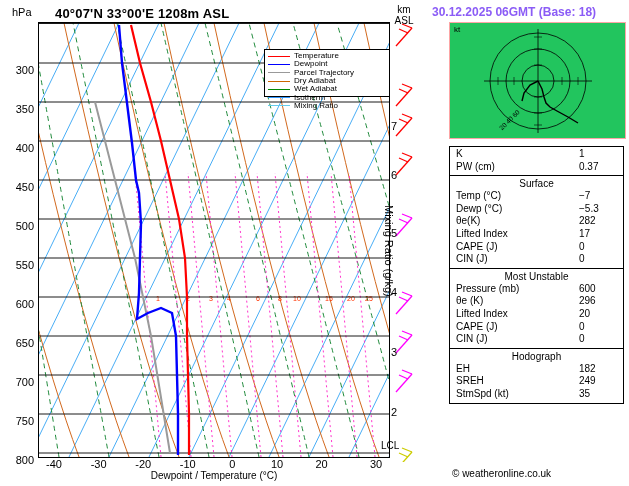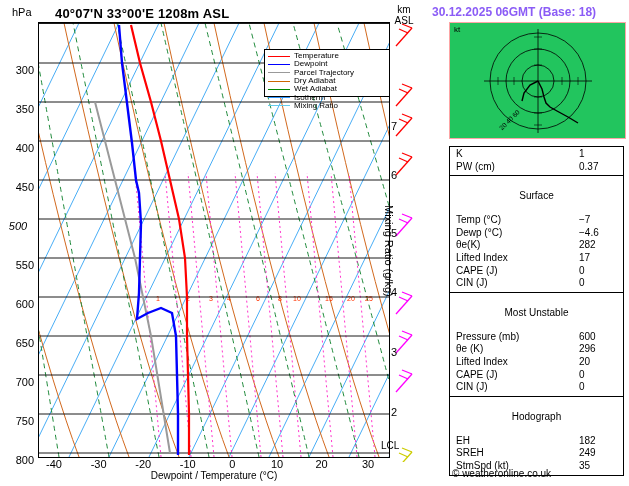--- a/index.html
+++ b/index.html
@@ -38,21 +38,21 @@
   .lcl{position:absolute;left:381px;top:440px;font-size:10px;color:#000;}
 
   
   .hodo{position:absolute;left:449px;top:22px;width:175px;height:115px;border:1px solid #fca5a5;background:#22c55e;overflow:hidden;text-align:center;}
   .hodo .kt{position:absolute;left:4px;top:2px;font-size:8px;color:#000;}
 
   
   .panel{position:absolute;left:449px;top:146px;width:175px;border:1px solid #000;background:#fff;box-sizing:border-box;font-size:10px;color:#000;}
   .panel .sect{border-bottom:1px solid #000;padding:1px 0 2px 0;}
   .panel .sect:last-child{border-bottom:none;}
-  .panel .hdr{text-align:center;font-size:10px;padding:13px 0;}
+  .panel .hdr{text-align:center;font-size:10px;padding:1px 0;}
   .panel .line{display:flex;justify-content:space-between;padding:0 6px;line-height:12.6px;}
   .panel .line .k{white-space:nowrap;}
   .panel .line .v{white-space:nowrap;min-width:38px;}
 
   .copyright{position:absolute;left:452px;top:468px;font-size:10px;color:#000;}
 </style>
 </head>
 <body>
 
 <div class="root">
@@ -296,21 +296,21 @@
     </div>
 
     <div class="sect">
       <div class="hdr">Surface</div>
       <div class="line">
           <span class="k">Temp (°C)</span>
           <span class="v">−7</span>
         </div>
       <div class="line">
           <span class="k">Dewp (°C)</span>
-          <span class="v">−4.6</span>
+          <span class="v">−5.3</span>
         </div>
       <div class="line">
           <span class="k">θe(K)</span>
           <span class="v">282</span>
         </div>
       <div class="line">
           <span class="k">Lifted Index</span>
           <span class="v">17</span>
         </div>
       <div class="line">
@@ -364,38 +364,38 @@
     </div>
   </div>
 
   <div class="copyright">© weatheronline.co.uk</div>
 
   <div id="ytickwrap">
       <div class="ytick" style="top: 22.5px; left: 2px; width: 32px; text-align: right; position: absolute;">300</div>
       <div class="ytick" style="top: 61.5px; left: 2px; width: 32px; text-align: right; position: absolute;">350</div>
       <div class="ytick" style="top: 100.5px; left: 2px; width: 32px; text-align: right; position: absolute;">400</div>
       <div class="ytick" style="top: 139.5px; left: 2px; width: 32px; text-align: right; position: absolute;">450</div>
-      <div class="ytick" style="top: 178.5px; left: 2px; width: 32px; text-align: center; position: absolute; font-style: italic;">500</div>
+      <div class="ytick" style="top: 178.5px; left: 2px; width: 32px; text-align: right; position: absolute;">500</div>
       <div class="ytick" style="top: 217.5px; left: 2px; width: 32px; text-align: right; position: absolute;">550</div>
       <div class="ytick" style="top: 256.5px; left: 2px; width: 32px; text-align: right; position: absolute;">600</div>
       <div class="ytick" style="top: 295.5px; left: 2px; width: 32px; text-align: right; position: absolute;">650</div>
       <div class="ytick" style="top: 334.5px; left: 2px; width: 32px; text-align: right; position: absolute;">700</div>
       <div class="ytick" style="top: 373.5px; left: 2px; width: 32px; text-align: right; position: absolute;">750</div>
       <div class="ytick" style="top: 412.5px; left: 2px; width: 32px; text-align: right; position: absolute;">800</div>
       <div class="ytick" style="top: 451.5px; left: 2px; width: 32px; position: absolute;">850</div>
     </div>
   <div id="xtickwrap" class="xaxis">
       <div class="xtick" style="left: 16px;">-40</div>
       <div class="xtick" style="left: 60.6px;">-30</div>
       <div class="xtick" style="left: 105.2px;">-20</div>
       <div class="xtick" style="left: 149.8px;">-10</div>
       <div class="xtick" style="left: 194.4px;">0</div>
       <div class="xtick" style="left: 239px;">10</div>
       <div class="xtick" style="left: 283.6px;">20</div>
-      <div class="xtick" style="left: 330px;">30</div>
+      <div class="xtick" style="left: 338px;">30</div>
     </div>
   <div id="kmtickwrap" class="kmaxis">
       <div class="kmtick" style="top: 104px;">7</div>
       <div class="kmtick" style="top: 153px;">6</div>
       <div class="kmtick" style="top: 211px;">5</div>
       <div class="kmtick" style="top: 270px;">4</div>
       <div class="kmtick" style="top: 330px;">3</div>
       <div class="kmtick" style="top: 390px;">2</div>
     </div>
   <div class="xaxis-title">Dewpoint / Temperature (°C)</div>

